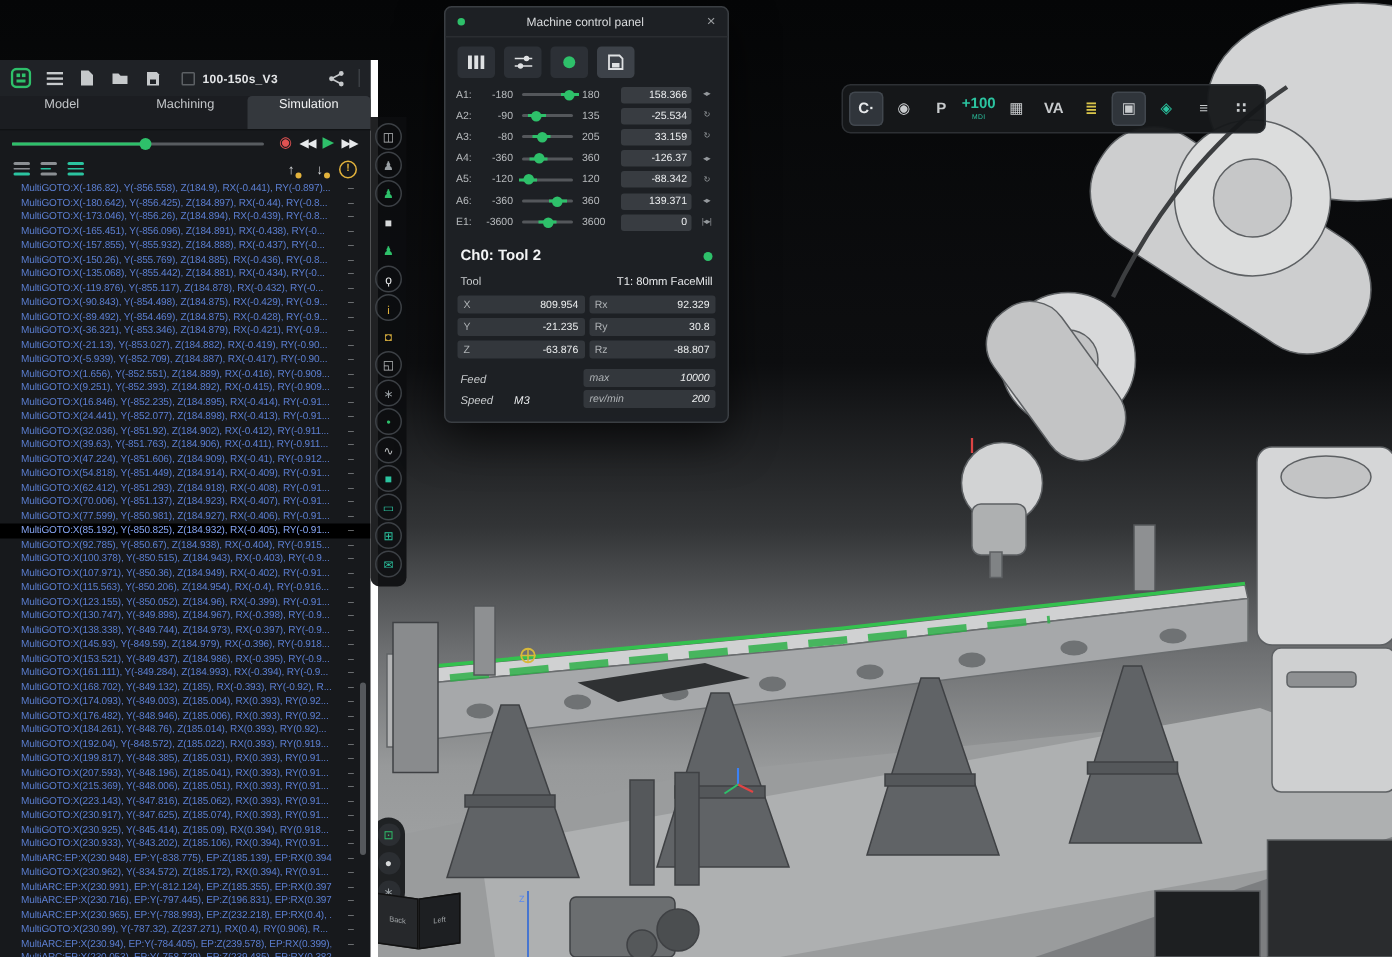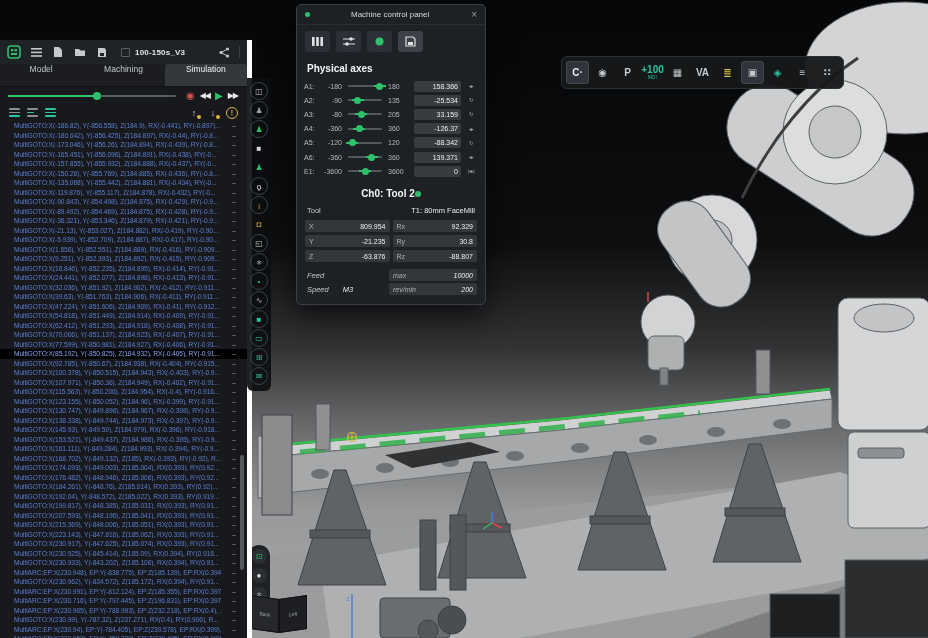--- a/index.html
+++ b/index.html
@@ -85,21 +85,21 @@
     padding-bottom:9px;color:#d5d7d9;}
   .mcp-titlebar{height:19px;display:flex;align-items:center;gap:5px;padding:0 8px;border-bottom:1px solid #2a2d31;}
   .mcp-titlebar .gdot{width:5px;height:5px;border-radius:50%;background:#2ec06a;}
   .mcp-title{flex:1;font-size:8px;color:#d9dbdd;margin-left:36px;}
   .mcp-close{font-size:10px;color:#9b9ea1;cursor:pointer;line-height:10px;}
   .mcp-toolbar{display:flex;gap:6px;padding:6px 8px 4px;}
   .mcp-tbtn{width:25px;height:21px;background:#2c3publicity036;background:#2c3036;border-radius:3px;display:flex;
     align-items:center;justify-content:center;cursor:pointer;}
   .mcp-tbtn.active{background:#3d4249;}
   .mcp-heading{font-size:10px;font-weight:bold;color:#f3f4f5;padding:7px 10px 5px;}
-  .mcp-heading-row{display:flex;align-items:center;justify-content:center;padding:10px 10px 4px;}
+  .mcp-heading-row{display:flex;align-items:center;justify-content:space-between;padding:10px 10px 4px;}
   .mcp-heading-row .h{font-size:10px;font-weight:bold;color:#f3f4f5;}
   .mcp-heading-row .gdot2{width:6px;height:6px;border-radius:50%;background:#2ec06a;}
 
   .ax-row{height:14.2px;display:flex;align-items:center;padding:0 7px;gap:3px;}
   .ax-label{width:14px;font-size:7px;color:#b7babd;text-align:left;}
   .ax-min{width:21px;font-size:7px;color:#b7babd;text-align:right;}
   .ax-track{position:relative;flex:1;height:2px;background:#54575b;border-radius:1px;margin:0 3px;}
   .ax-seg{position:absolute;top:0;height:2px;width:12px;background:#2ec06a;left:var(--pct,50%);margin-left:-6px;}
   .ax-handle{position:absolute;top:-2.5px;left:var(--pct,50%);width:7px;height:7px;margin-left:-3.5px;
     border-radius:50%;background:#2ec06a;}
@@ -802,21 +802,20 @@
           </svg>
     </div>
     <div class="mcp-tbtn active">
       <svg width="11" height="11">
             <path d="M1,1 h7 L10,3 V10 H1 z" fill="none" stroke="#dfe1e3" stroke-width="1.2"></path>
             <rect x="3" y="6" width="5" height="3" fill="#dfe1e3"></rect>
           </svg>
     </div>
   </div>
 
-  <div class="mcp-heading">Physical axes</div>
 
   <div>
 
       <div class="ax-row" style="--pct: 93.99055555555556%;">
         <span class="ax-label">A1:</span>
         <span class="ax-min">-180</span>
         <span class="ax-track">
           <span class="ax-seg"></span>
           <span class="ax-handle"></span>
         </span>

